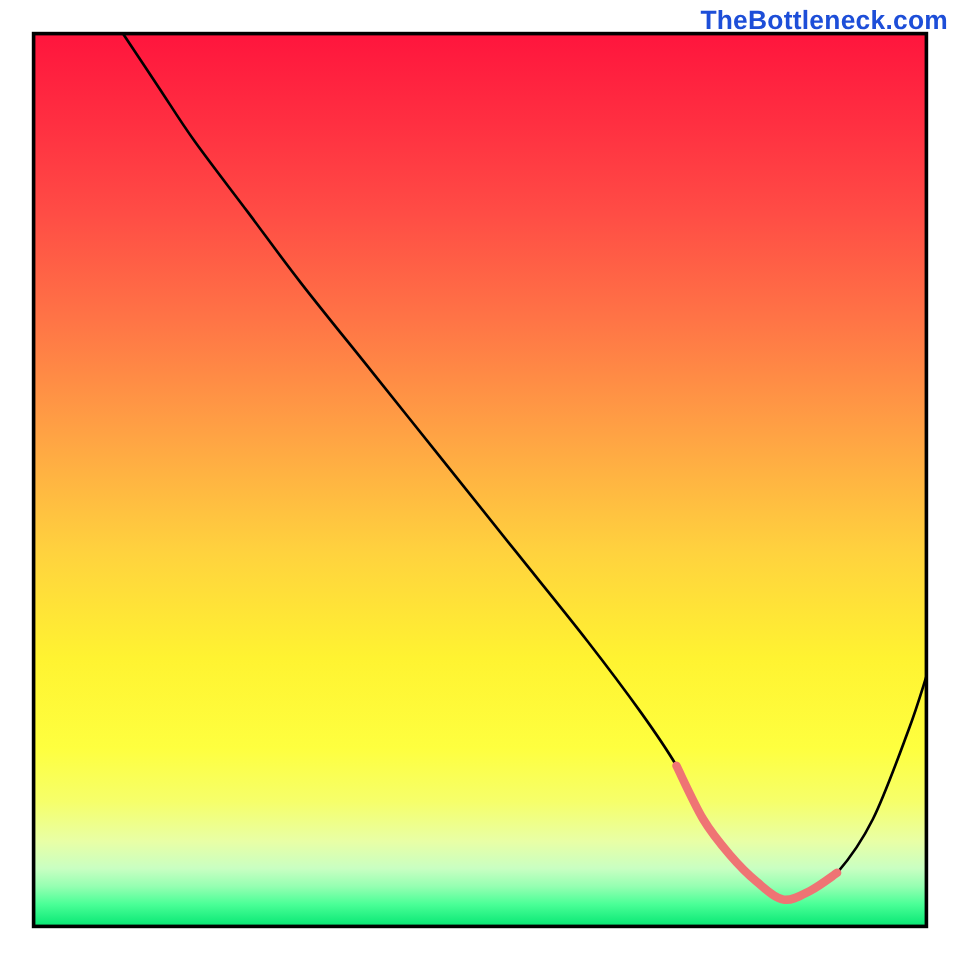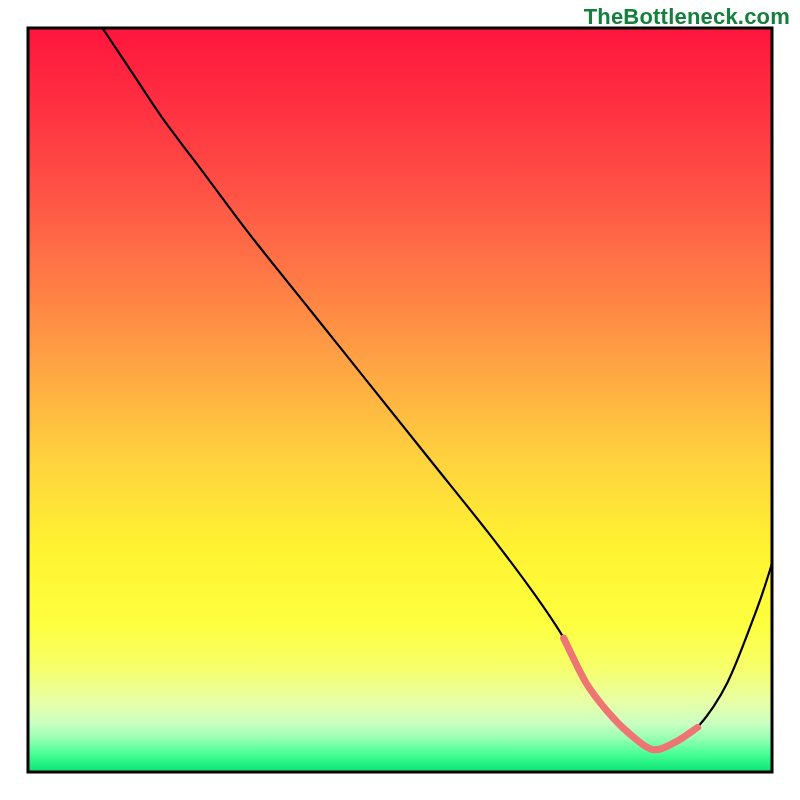--- a/index.html
+++ b/index.html
@@ -12,21 +12,21 @@
   }
   .wrap {
     position: relative;
     width: 800px;
     height: 800px;
   }
   .watermark {
     position: absolute;
     top: 4px;
     right: 10px;
-    color: #15803d;
+    color: #1d4ed8;
     font-size: 22px;
     font-weight: 600;
     letter-spacing: 0.2px;
   }
   svg {
     display: block;
   }
 </style>
 </head>
 <body>

